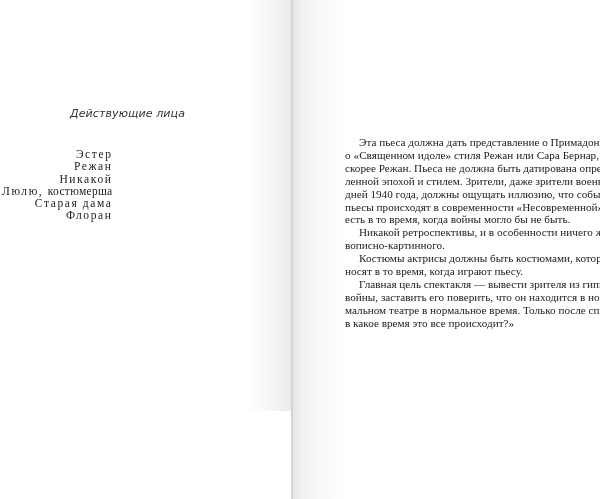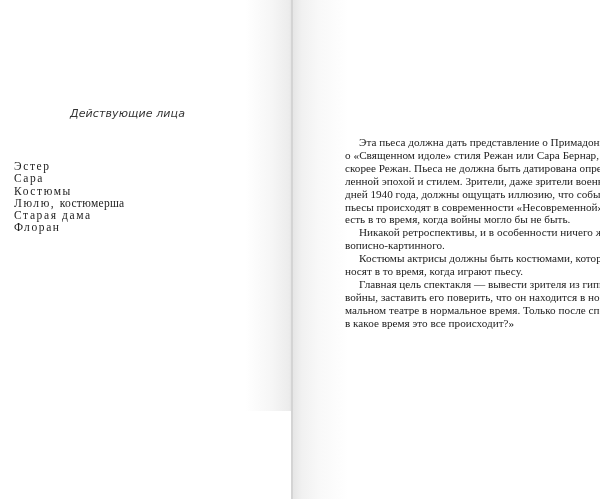--- a/index.html
+++ b/index.html
@@ -21,21 +21,21 @@
   .gutter {
     position: absolute; left: 291px; top: 0; width: 2px; height: 499px;
     background: #d4d4d4;
   }
   .cast-heading {
     position: absolute; left: 70px; top: 107px;
     font-family: "DejaVu Sans", sans-serif; font-style: italic;
     font-size: 11px; color: #333; letter-spacing: 0.1px;
   }
   .cast-list {
-    position: absolute; left: 2px; top: 148px; margin: 12px; padding: 0; list-style: none;
+    position: absolute; left: 2px; top: 148px; margin: 0; padding: 0; list-style: none; text-align: right;
   }
   .cast-list li {
     font-size: 11.5px; line-height: 12.3px; color: #222;
     letter-spacing: 1.6px; white-space: nowrap;
   }
   .cast-list li .role { letter-spacing: 0.3px; }
   .text-block {
     position: absolute; left: 331px; top: 136px; width: 268px;
     font-size: 11.2px; line-height: 12.9px; color: #222; text-align: justify;
   }
@@ -44,22 +44,22 @@
   .text-block .ln.last { text-align-last: left; }
 </style>
 </head>
 <body>
 
 <div class="spread">
   <div class="page-left">
     <div class="cast-heading">Действующие лица</div>
     <ul class="cast-list">
       <li><span>Эстер</span></li>
-      <li><span>Сара</span></li>
-      <li><span>Костюмы</span></li>
+      <li><span>Режан</span></li>
+      <li><span>Никакой</span></li>
       <li><span>Люлю,</span> <span class="role">костюмерша</span></li>
       <li><span>Старая дама</span></li>
       <li><span>Флоран</span></li>
     </ul>
   </div>
 
   <div class="gutter"></div>
 
   <div class="page-right"></div>
 

